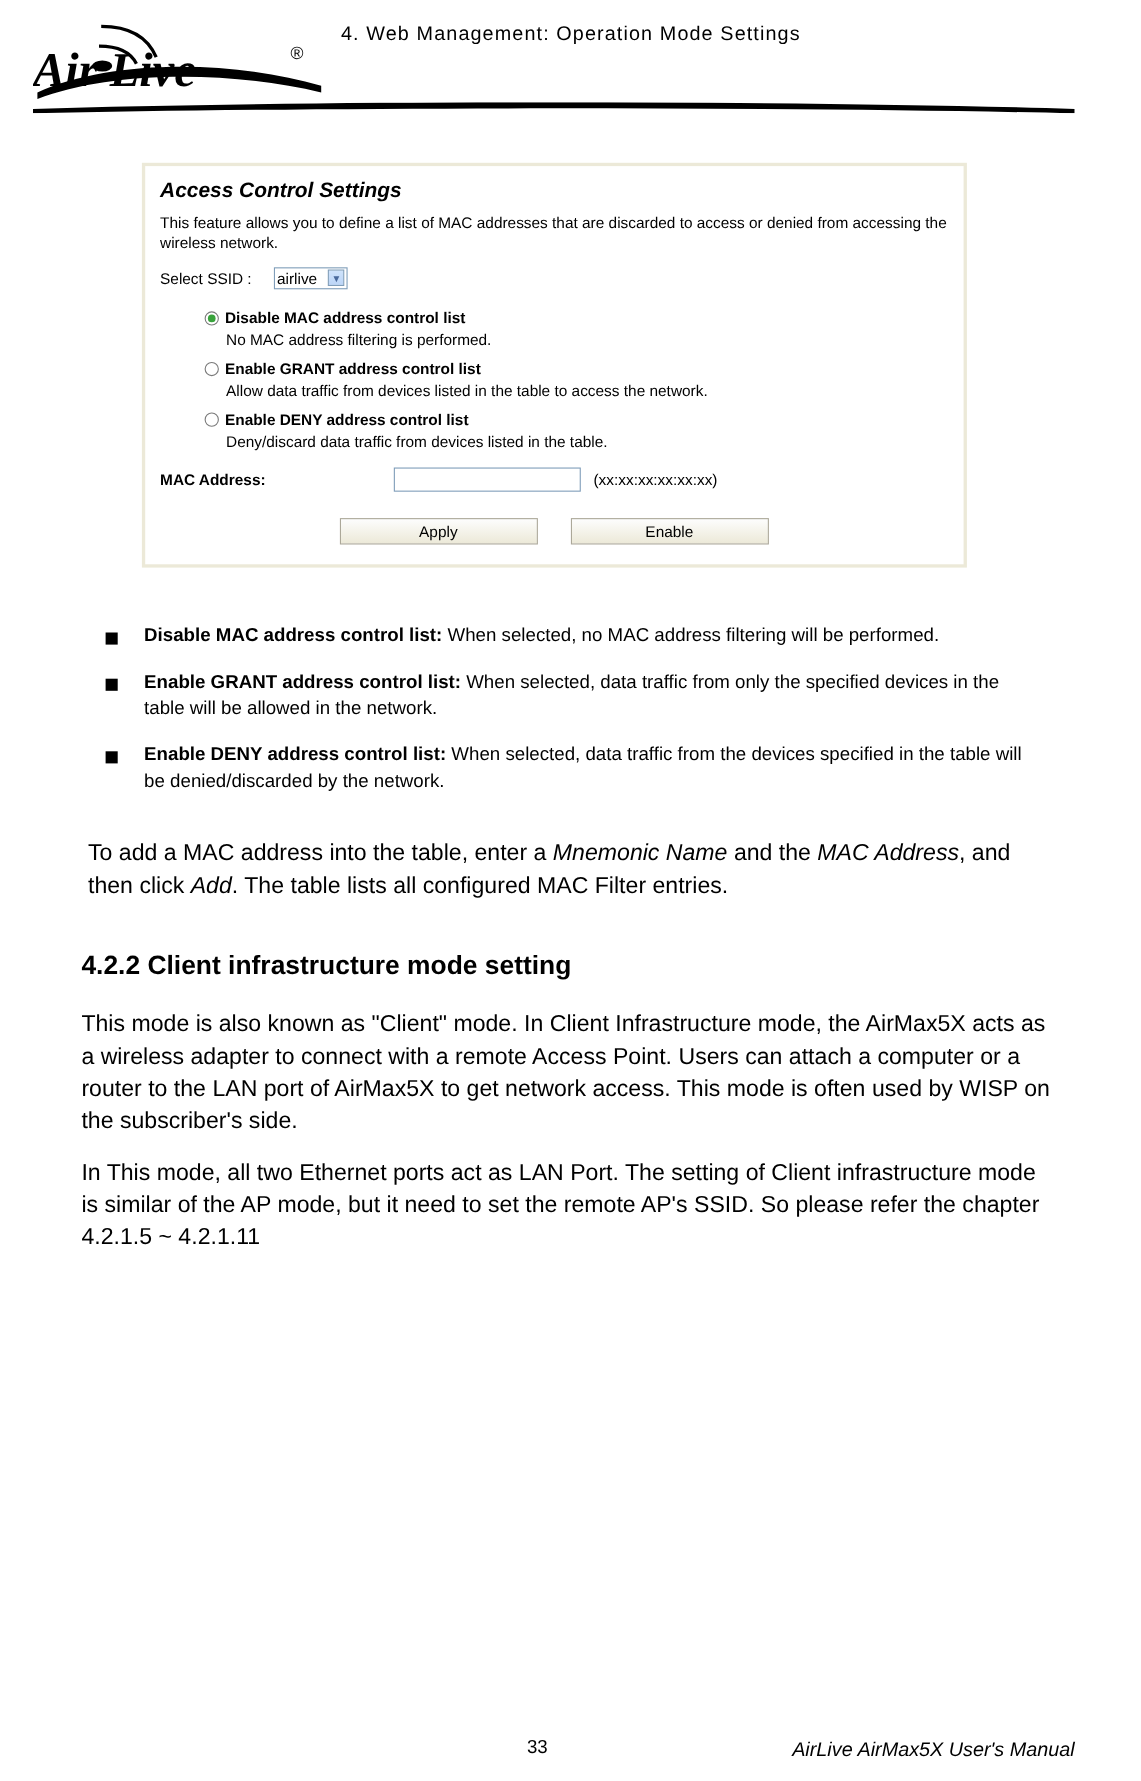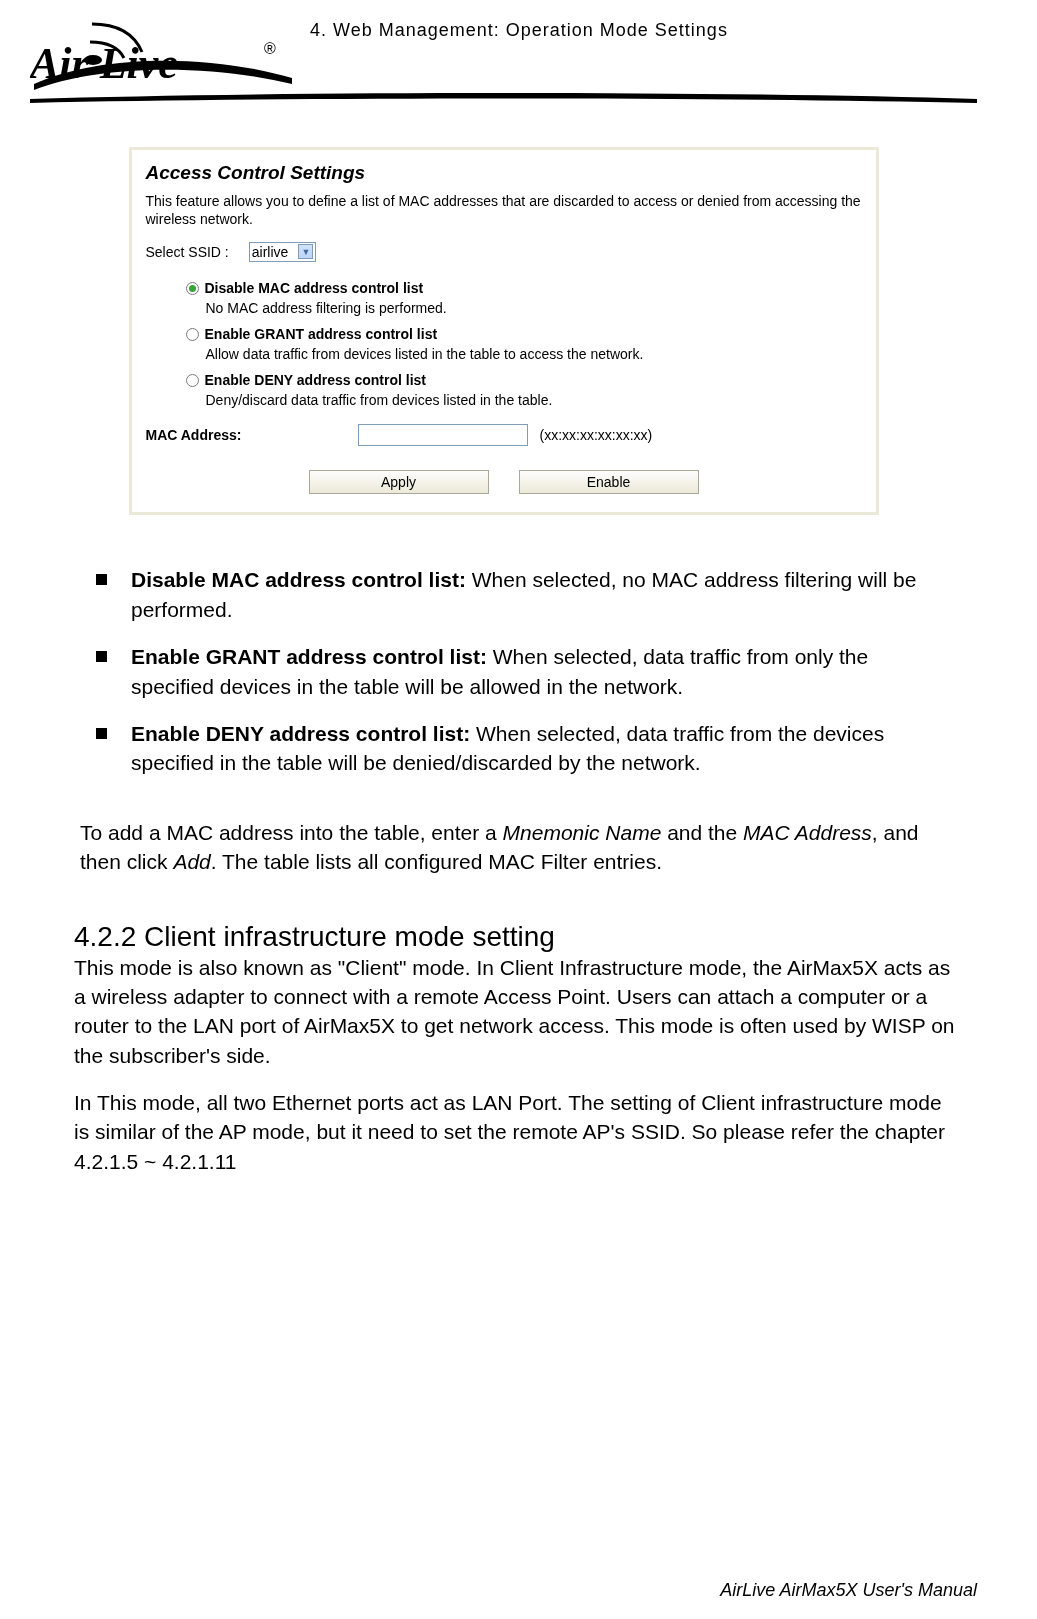--- a/index.html
+++ b/index.html
@@ -120,39 +120,39 @@
       display: flex; align-items: center; justify-content: center;
       cursor: pointer;
     }
 
     .bullets {
       margin: 0 30px 40px 66px;
     }
     .bullet-item {
       display: flex;
       gap: 24px;
-      font-size: 21px;
+      font-size: 17px;
       margin-bottom: 18px;
       line-height: 1.4;
     }
     .square {
       width: 11px; height: 11px; background: #000; flex: none; margin-top: 9px;
     }
     .bullet-text { flex: 1; }
     .bullet-text b { font-weight: bold; }
     .para {
       font-size: 21px;
       line-height: 1.4;
       margin: 0 22px 34px 50px;
     }
     .para .it { font-style: italic; }
     .section-heading {
-      font-size: 28px;
-      font-weight: normal;
-      margin: 44px 22px 0 44px;
+      font-size: 24px;
+      font-weight: bold;
+      margin: 44px 22px 24px 44px;
     }
     .body-para {
       font-size: 21px;
       line-height: 1.4;
       margin: 0 22px 18px 44px;
     }
     .footer {
       position: absolute;
       bottom: 20px;
       left: 0;
@@ -266,15 +266,16 @@
 
   <div class="para">
     <span>To add a MAC address into the table, enter a </span><span class="it">Mnemonic Name</span><span> and the </span><span class="it">MAC Address</span><span>, and then click </span><span class="it">Add</span><span>. The table lists all configured MAC Filter entries.</span>
   </div>
 
 
   <div class="section-heading">4.2.2 Client infrastructure mode setting</div>
   <div class="body-para">This mode is also known as "Client" mode. In Client Infrastructure mode, the AirMax5X acts as a wireless adapter to connect with a remote Access Point. Users can attach a computer or a router to the LAN port of AirMax5X to get network access. This mode is often used by WISP on the subscriber's side.</div>
   <div class="body-para">In This mode, all two Ethernet ports act as LAN Port. The setting of Client infrastructure mode is similar of the AP mode, but it need to set the remote AP's SSID.   So please refer the chapter 4.2.1.5 ~ 4.2.1.11</div>
 
+  <div class="footer">33</div>
   <div class="footer-right">AirLive AirMax5X User's Manual</div>
 
 </div>
 
 </body></html>

